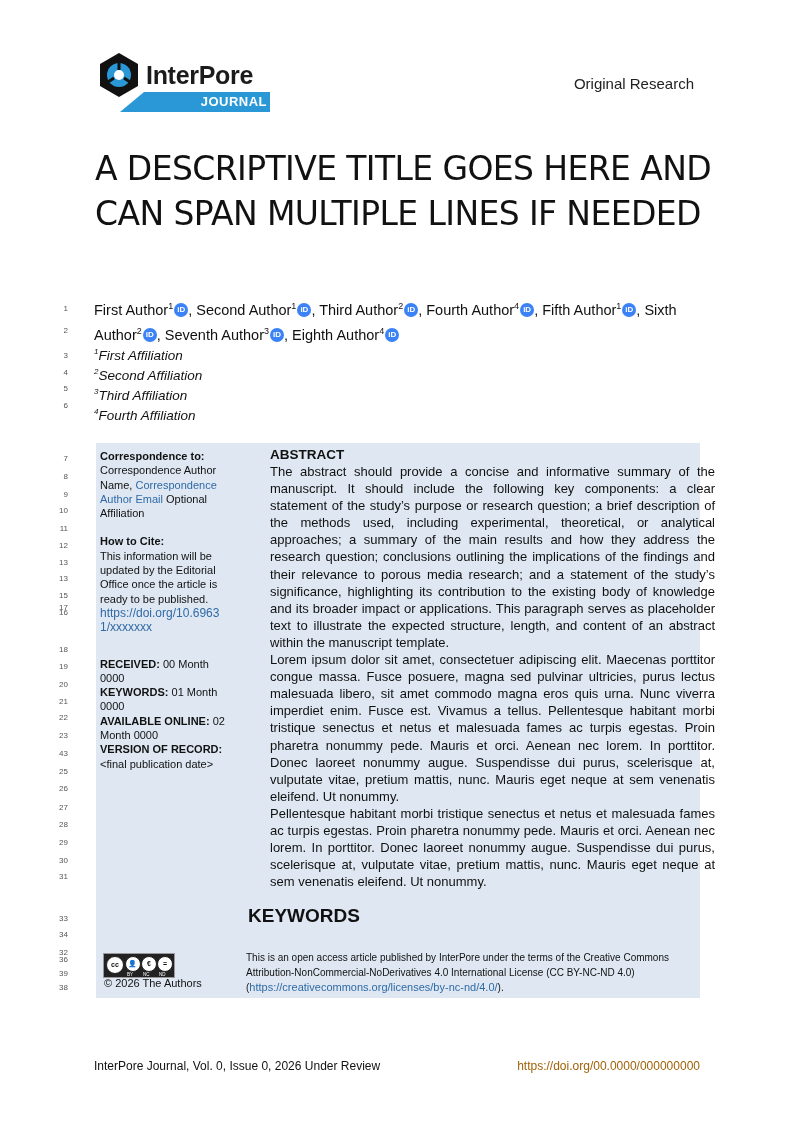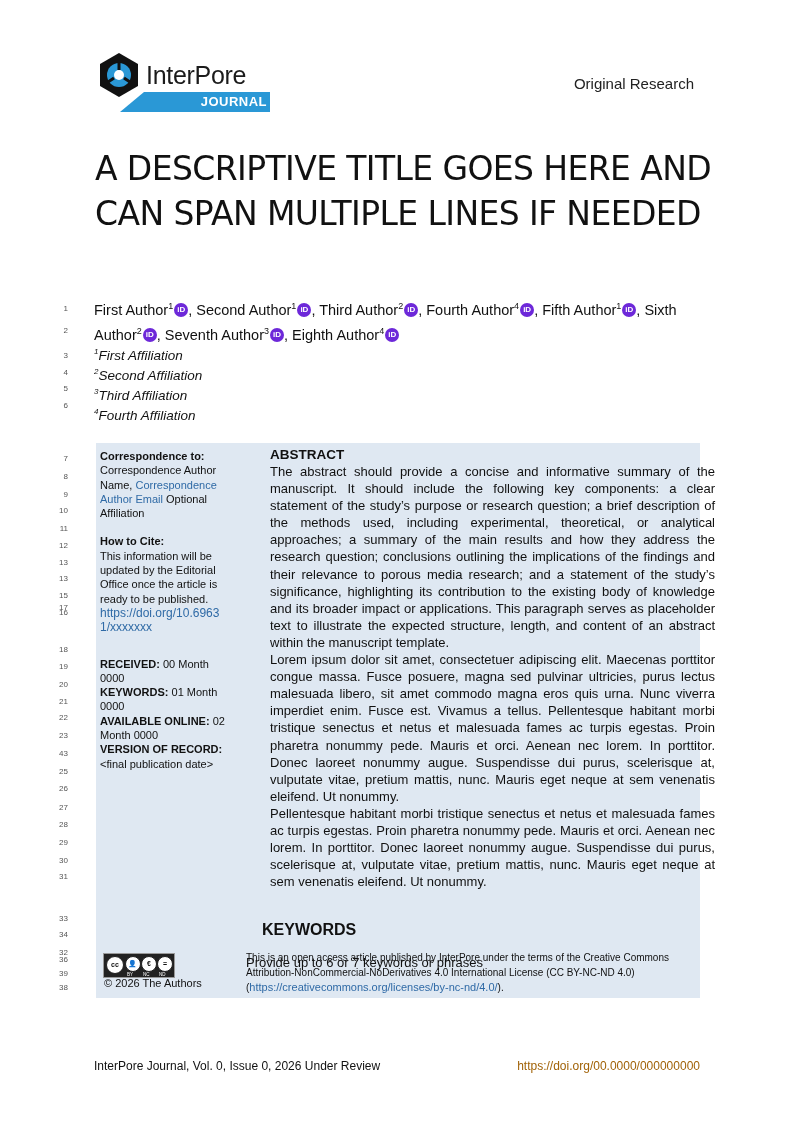--- a/index.html
+++ b/index.html
@@ -2,51 +2,51 @@
 <html><head>
 <meta charset="utf-8">
 <style>
   html, body { margin: 0; padding: 0; background: #ffffff; }
   body { width: 794px; height: 1123px; position: relative; overflow: hidden;
          font-family: "Liberation Sans", "DejaVu Sans", sans-serif; color: #111; }
 
   
   .logo { position: absolute; left: 98px; top: 52px; width: 175px; height: 62px; }
   .logo-mark { position: absolute; left: 0; top: 0; width: 42px; height: 46px; }
-  .logo-name { position: absolute; left: 48px; top: 9px; font-size: 25px; font-weight: normal; color: #1b1b1b; letter-spacing: -0.3px; }
+  .logo-name { position: absolute; left: 48px; top: 9px; font-size: 25px; font-weight: bold; color: #1b1b1b; letter-spacing: -0.3px; }
   .logo-band { position: absolute; left: 22px; top: 40px; width: 150px; height: 20px; background: #2a98d6;
                clip-path: polygon(16% 0, 100% 0, 100% 100%, 0 100%); }
   .logo-journal { position: absolute; right: 6px; top: 42px; font-size: 13px; font-weight: bold; color: #fff; letter-spacing: 0.5px; }
   .article-type { position: absolute; right: 100px; top: 75px; font-size: 15px; color: #222; }
 
   
   .title { position: absolute; left: 95px; top: 146px; width: 620px; font-size: 33px; line-height: 45px; color: #111;
            font-family: "DejaVu Sans", sans-serif; font-weight: normal; letter-spacing: -0.6px; margin: 0; }
 
   
   .ln { position: absolute; left: 40px; width: 28px; text-align: right; font-size: 8px; color: #555; }
 
   
   .authors { position: absolute; left: 94px; top: 296px; width: 612px; font-size: 14.5px; line-height: 21px; color: #111; }
   .authors sup { font-size: 9px; }
-  .orcid { display: inline-block; width: 14px; height: 14px; border-radius: 50%; background: #6d28d9; color: #fff;
+  .orcid { display: inline-block; width: 14px; height: 14px; border-radius: 50%; background: #3b82f6; color: #fff;
            font-size: 8px; font-weight: bold; text-align: center; line-height: 14px; vertical-align: 3px; margin-left: 1px; }
   .affils { position: absolute; left: 94px; top: 344px; font-size: 13.5px; font-style: italic; line-height: 16.5px; color: #111; }
   .affils sup { font-size: 8px; }
 
   
   .panel { position: absolute; left: 96px; top: 443px; width: 604px; height: 555px; background: #dfe8f2; }
   .sidebar { position: absolute; left: 100px; top: 449px; width: 128px; font-size: 11px; line-height: 14.3px; color: #111; }
   .sidebar b { font-weight: bold; }
   .link { color: #2f6aa6; }
   .main { position: absolute; left: 246px; top: 446px; width: 445px; font-size: 13px; line-height: 17.1px; color: #111; margin-left: 24px; }
   .main h3 { margin: 0; font-size: 13.5px; font-weight: bold; line-height: 17px; }
   .main p { margin: 0; text-align: justify; hyphens: auto; }
   .keywords { position: absolute; left: 246px; top: 905px; width: 445px; font-size: 13px; line-height: 17px; }
-  .keywords h3 { margin: 16px; font-size: 16px; font-weight: bold; }
+  .keywords h3 { margin: 2px; font-size: 19px; font-weight: bold; }
   .license { position: absolute; left: 246px; top: 950px; width: 450px; font-size: 10px; line-height: 15px; color: #111; }
   .cc-badge { position: absolute; left: 103px; top: 953px; width: 70px; height: 23px; background: #222; border: 1px solid #999; }
   .cc-badge .c { position: absolute; top: 2px; width: 14px; height: 14px; border-radius: 50%; background: #fff; border: 1px solid #222;
                  font-size: 7px; font-weight: bold; text-align: center; line-height: 14px; color: #111; }
   .cc-badge .lbl { position: absolute; bottom: 0; font-size: 4.5px; color: #fff; }
   .copyright { position: absolute; left: 104px; top: 977px; font-size: 11px; color: #111; text-align: right; }
 
   
   .footer-left { position: absolute; left: 94px; top: 1059px; font-size: 12px; color: #111; }
   .footer-right { position: absolute; right: 94px; top: 1059px; font-size: 12px; color: #a16207; }
@@ -142,21 +142,20 @@
 
 <div class="main">
   <h3>ABSTRACT</h3>
   <p>The abstract should provide a concise and informative summary of the manuscript.  It should include the following key components:  a clear statement of the study’s purpose or research question; a brief description of the methods used, including experimental, theoretical, or analytical approaches; a summary of the main results and how they address the research question; conclusions outlining the implications of the findings and their relevance to porous media research; and a statement of the study’s significance, highlighting its contribution to the existing body of knowledge and its broader impact or applications.  This paragraph serves as placeholder text to illustrate the expected structure, length, and content of an abstract within the manuscript template.</p>
   <p>Lorem ipsum dolor sit amet, consectetuer adipiscing elit. Maecenas porttitor congue massa. Fusce posuere, magna sed pulvinar ultricies, purus lectus malesuada libero, sit amet commodo magna eros quis urna.  Nunc viverra imperdiet enim.  Fusce est.  Vivamus a tellus.  Pellentesque habitant morbi tristique senectus et netus et malesuada fames ac turpis egestas.  Proin pharetra nonummy pede.  Mauris et orci.  Aenean nec lorem.  In porttitor. Donec laoreet nonummy augue. Suspendisse dui purus, scelerisque at, vulputate vitae, pretium mattis, nunc. Mauris eget neque at sem venenatis eleifend. Ut nonummy.</p>
   <p>Pellentesque habitant morbi tristique senectus et netus et malesuada fames ac turpis egestas.  Proin pharetra nonummy pede.  Mauris et orci.  Aenean nec lorem.  In porttitor.  Donec laoreet nonummy augue.  Suspendisse dui purus, scelerisque at, vulputate vitae, pretium mattis, nunc.  Mauris eget neque at sem venenatis eleifend.  Ut nonummy.</p>
 </div>
 
 <div class="keywords">
   <h3>KEYWORDS</h3>
-  <div>Provide up to 6 or 7 keywords or phrases</div>
 </div>
 
 <div class="license">
   <span>This is an open access article published by InterPore under the terms of the Creative Commons Attribution-NonCommercial-NoDerivatives 4.0 International License (CC BY-NC-ND 4.0) (</span><a class="link" style="font-size:11px">https://creativecommons.org/licenses/by-nc-nd/4.0/</a><span>).</span>
 </div>
 
 <div class="cc-badge">
   <span class="c" style="left:2px; width:16px; height:16px; line-height:16px;">cc</span>
   <span class="c" style="left:21px;">👤</span>
   <span class="c" style="left:37px;">€</span>

